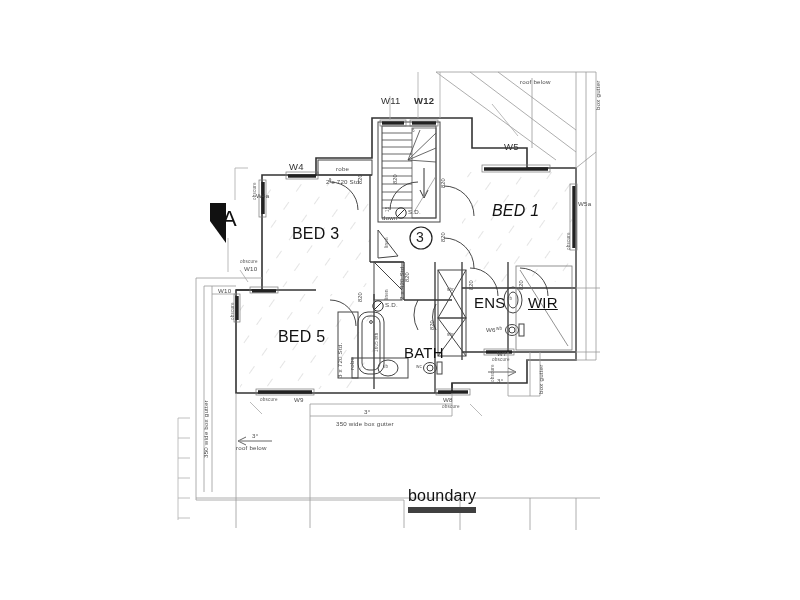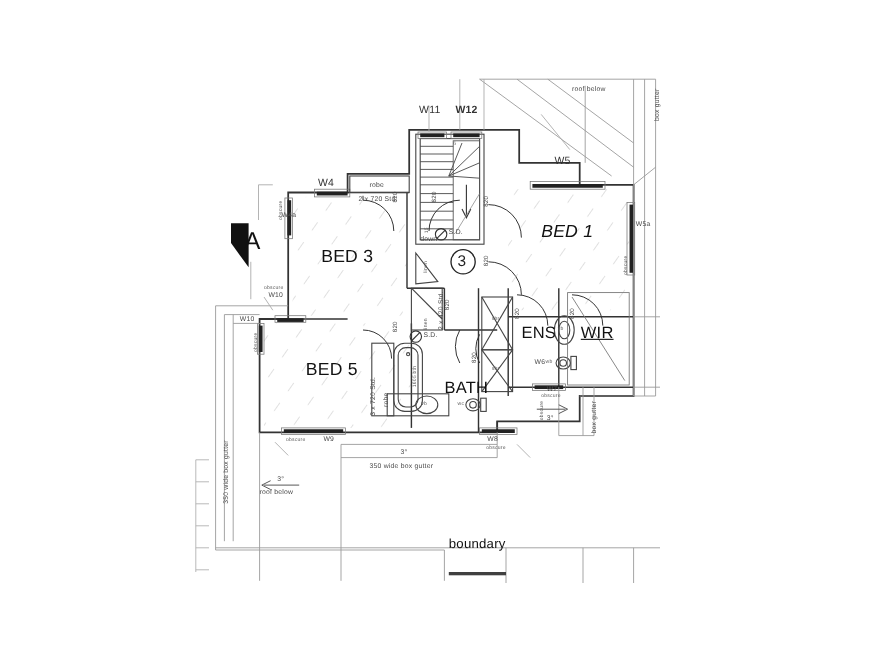--- a/index.html
+++ b/index.html
@@ -9,21 +9,21 @@
   svg{position:absolute;left:0;top:0;}
   .lbl{position:absolute;white-space:nowrap;font-family:"Liberation Sans",sans-serif;
        color:#222;letter-spacing:.2px;}
   .room{font-size:15px;font-weight:400;color:#111;}
   .room.big{font-size:16px;}
   .win{font-size:9.5px;color:#333;}
   .tiny{font-size:6.2px;color:#4a4a4a;}
   .micro{font-size:4.6px;color:#5a5a5a;}
   .door{font-size:5.6px;color:#444;}
   .vert{transform:rotate(-90deg);transform-origin:0 0;}
-  .bnd{font-size:12px;color:#111;border-bottom:3px solid #404040;padding-bottom:19px;}
+  .bnd{font-size:16px;color:#111;border-bottom:6px solid #404040;padding-bottom:2px;}
   .nmark{position:absolute;font-size:22px;color:#111;}
 </style>
 </head>
 <body>
 
 <div id="plan">
 
 <svg width="800" height="600">
   <defs>
     <pattern id="hatch" width="22" height="22" patternUnits="userSpaceOnUse" patternTransform="rotate(35)">

